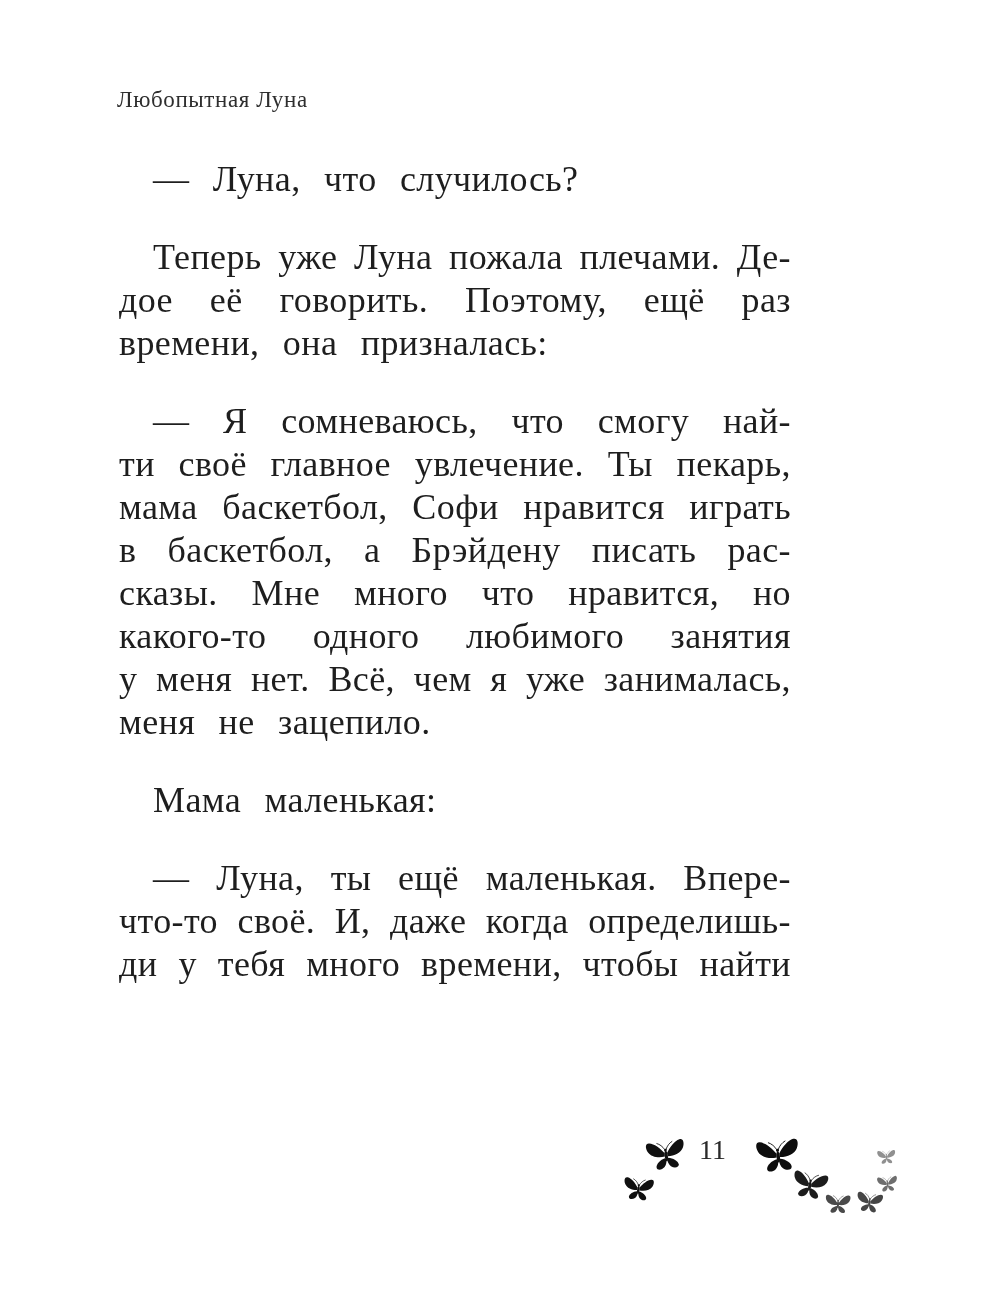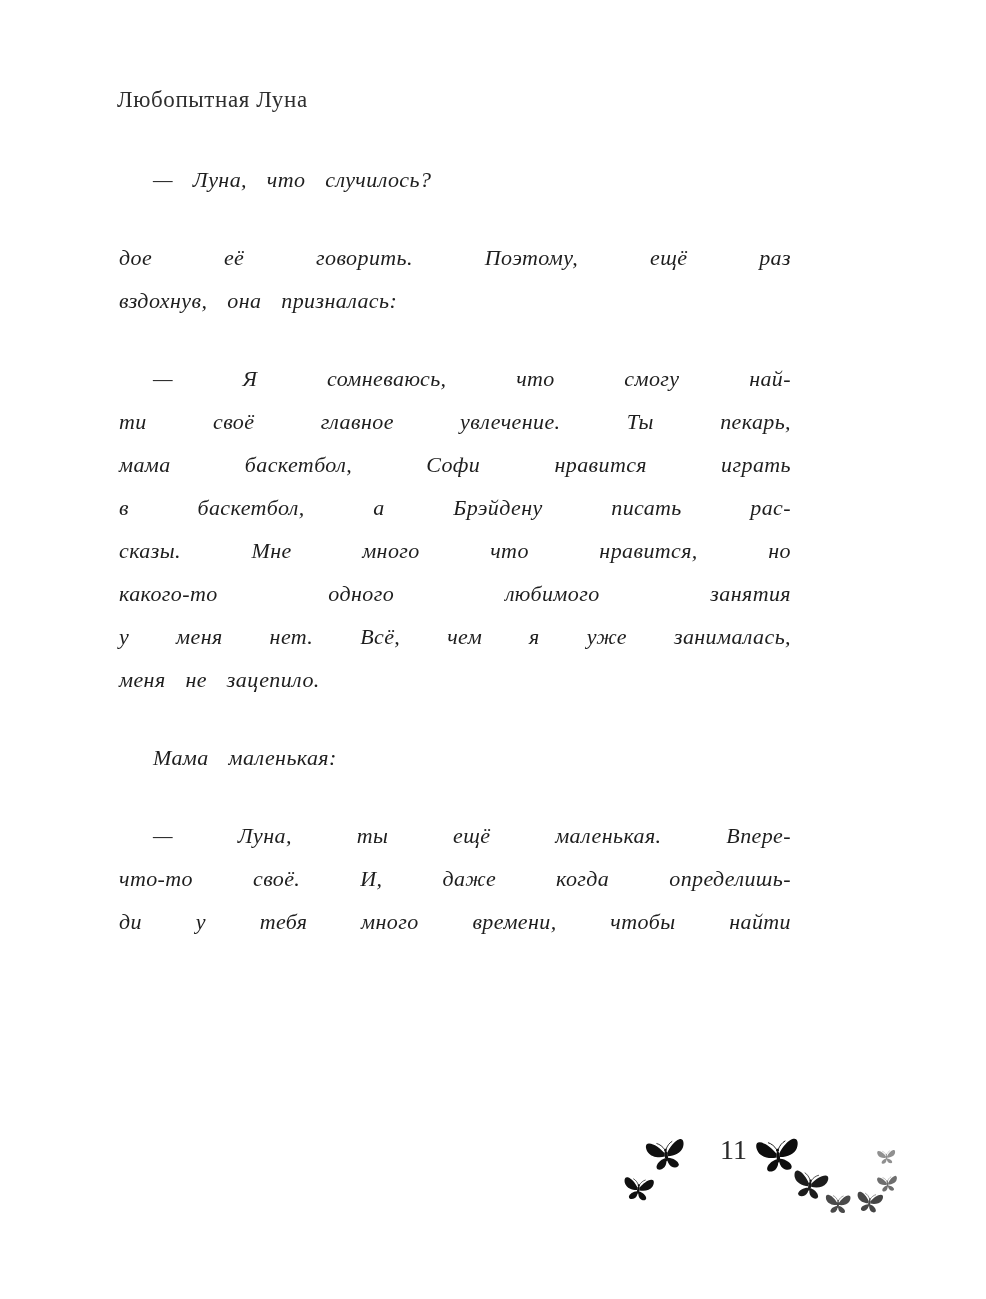--- a/index.html
+++ b/index.html
@@ -27,46 +27,45 @@
     position: absolute;
     left: 119px;
     top: 158px;
     width: 672px;
   }
 
   .paragraph { margin: 0 0 35px 0; }
   .paragraph:last-child { margin-bottom: 0; }
 
   .line {
-    font-size: 22px;
+    font-size: 36px;
     line-height: 43px;
     letter-spacing: 0.4px;
     color: var(--color-text, #1e1e1e);
     text-align: justify;
     text-align-last: justify;
-    font-style: italic;
   }
   .line.first { text-indent: 34px; }
   .line.last  { text-align-last: left; word-spacing: 14px; }
 
   .footer-decoration {
     position: absolute;
     inset: 0;
     pointer-events: none;
   }
 
   .butterfly { position: absolute; }
   .butterfly svg { display: block; width: 100%; height: 100%; }
 
   .page-number {
     position: absolute;
     left: 699px;
     top: 1134px;
     width: 48px;
-    text-align: right;
+    text-align: left;
     font-size: 28px;
     color: var(--color-page_number, #2a2a2a);
   }
 
   .svg-defs { position: absolute; width: 0; height: 0; overflow: hidden; }
 </style>
 </head>
 <body>
 
 <svg class="svg-defs" aria-hidden="true">
@@ -90,22 +89,23 @@
 
 <div class="page">
 
   <div class="running-header">Любопытная Луна</div>
 
   <div class="text-column" id="text-column">
       <div class="paragraph">
         <div class="line first last">— Луна, что случилось?</div>
       </div>
       <div class="paragraph">
+        <div class="line first">Теперь уже Луна пожала плечами. Де-</div>
         <div class="line">дое её говорить. Поэтому, ещё раз</div>
-        <div class="line last">вздохнув, она призналась:</div>
+        <div class="line last">времени, она призналась:</div>
       </div>
       <div class="paragraph">
         <div class="line first">— Я сомневаюсь, что смогу най-</div>
         <div class="line">ти своё главное увлечение. Ты пекарь,</div>
         <div class="line">мама баскетбол, Софи нравится играть</div>
         <div class="line">в баскетбол, а Брэйдену писать рас-</div>
         <div class="line">сказы. Мне много что нравится, но</div>
         <div class="line">какого-то одного любимого занятия</div>
         <div class="line">у меня нет. Всё, чем я уже занималась,</div>
         <div class="line last">меня не зацепило.</div>

